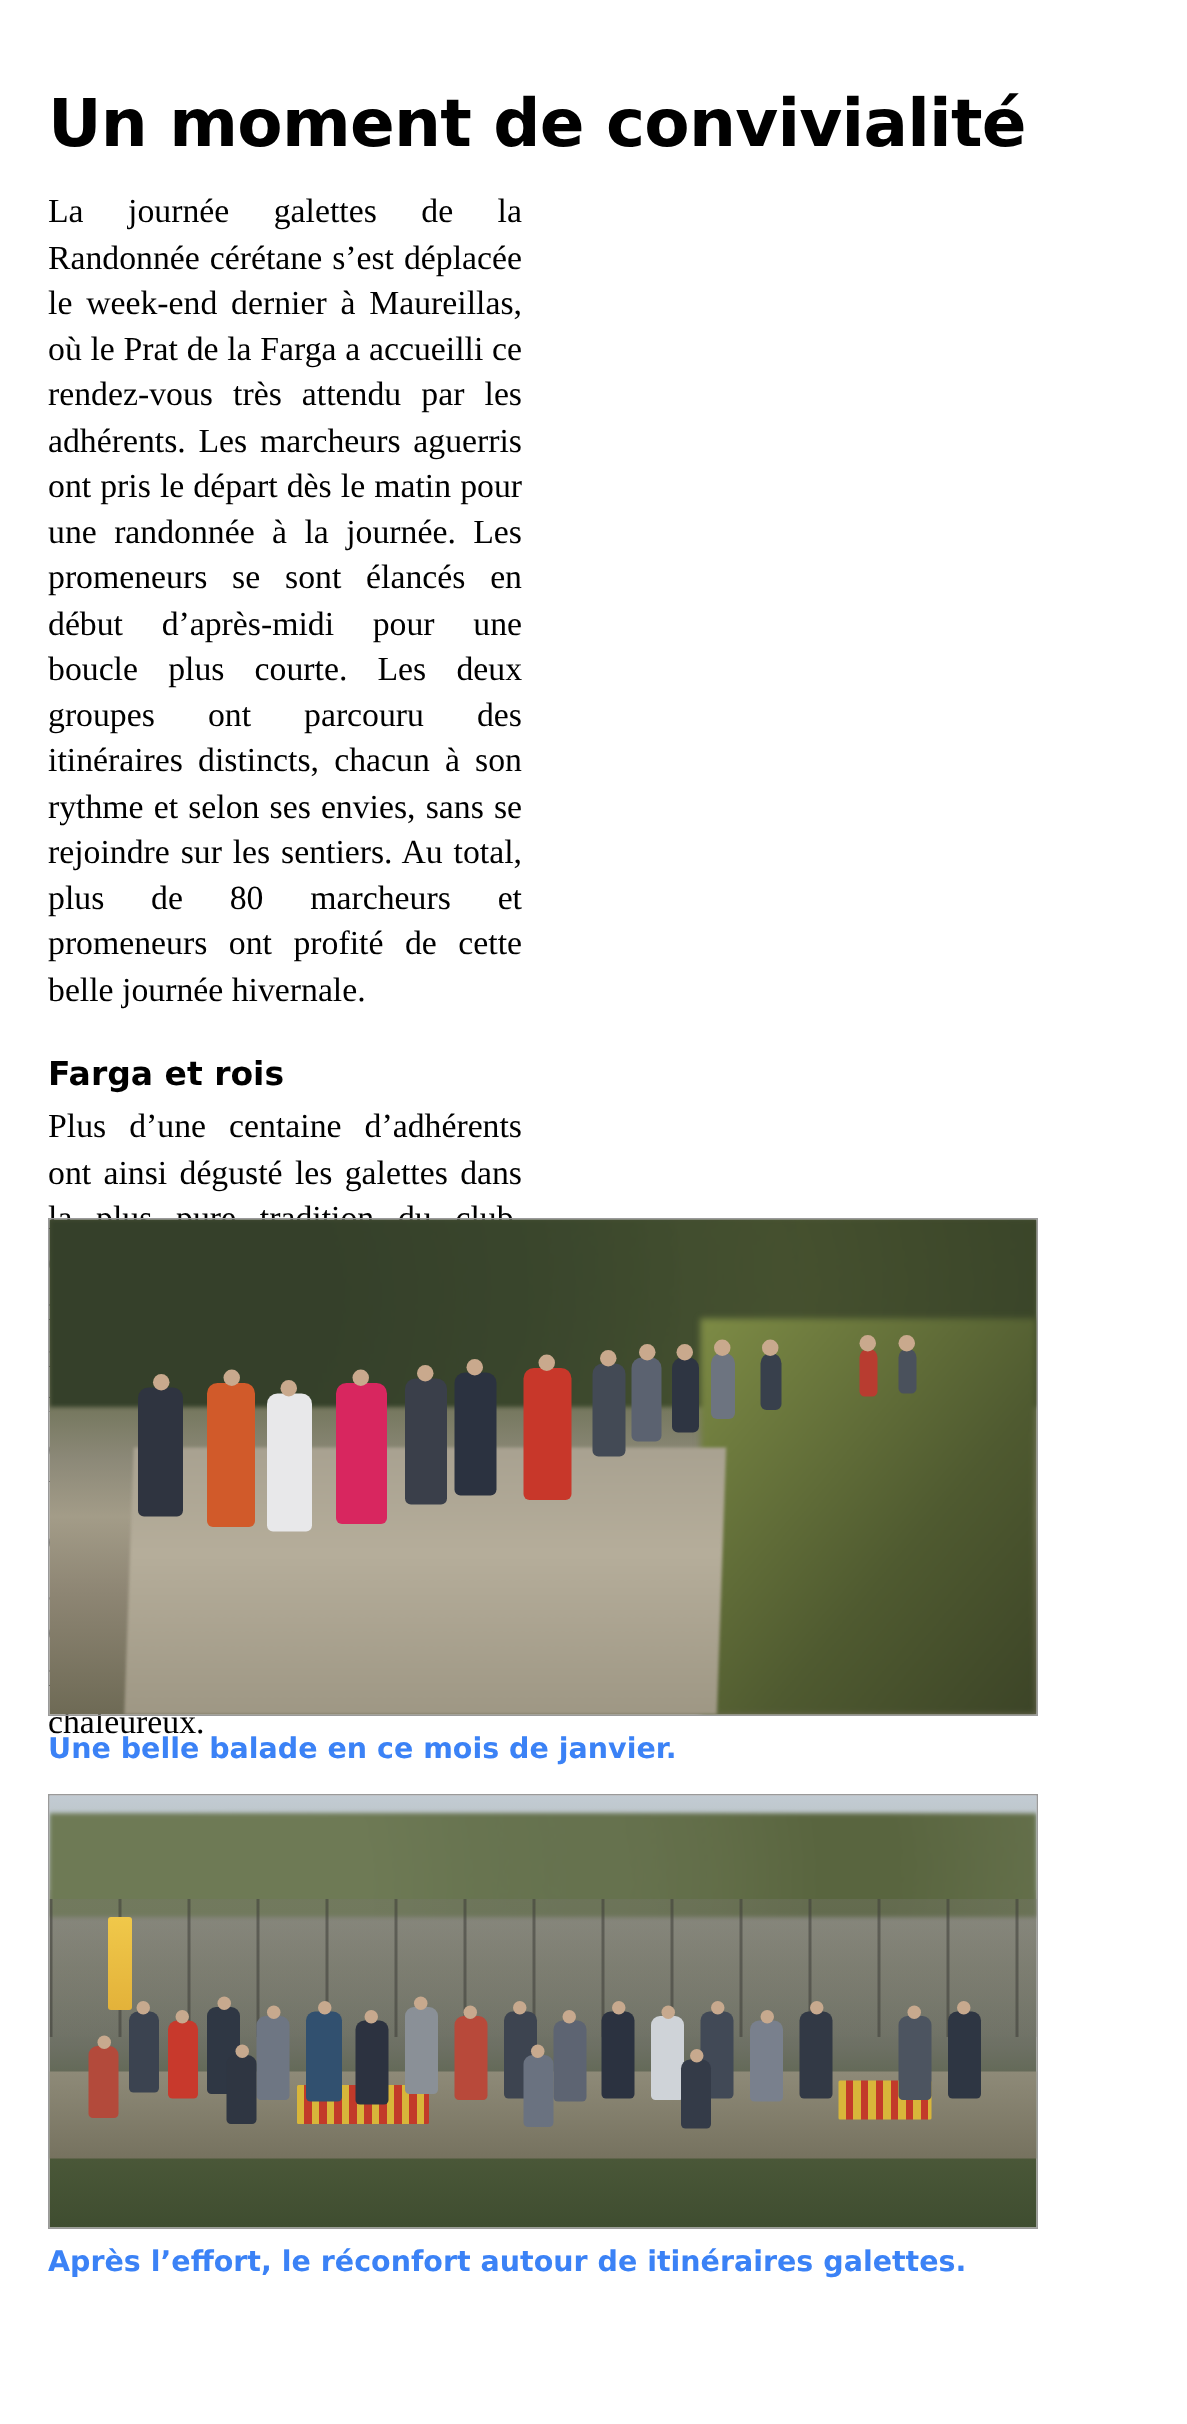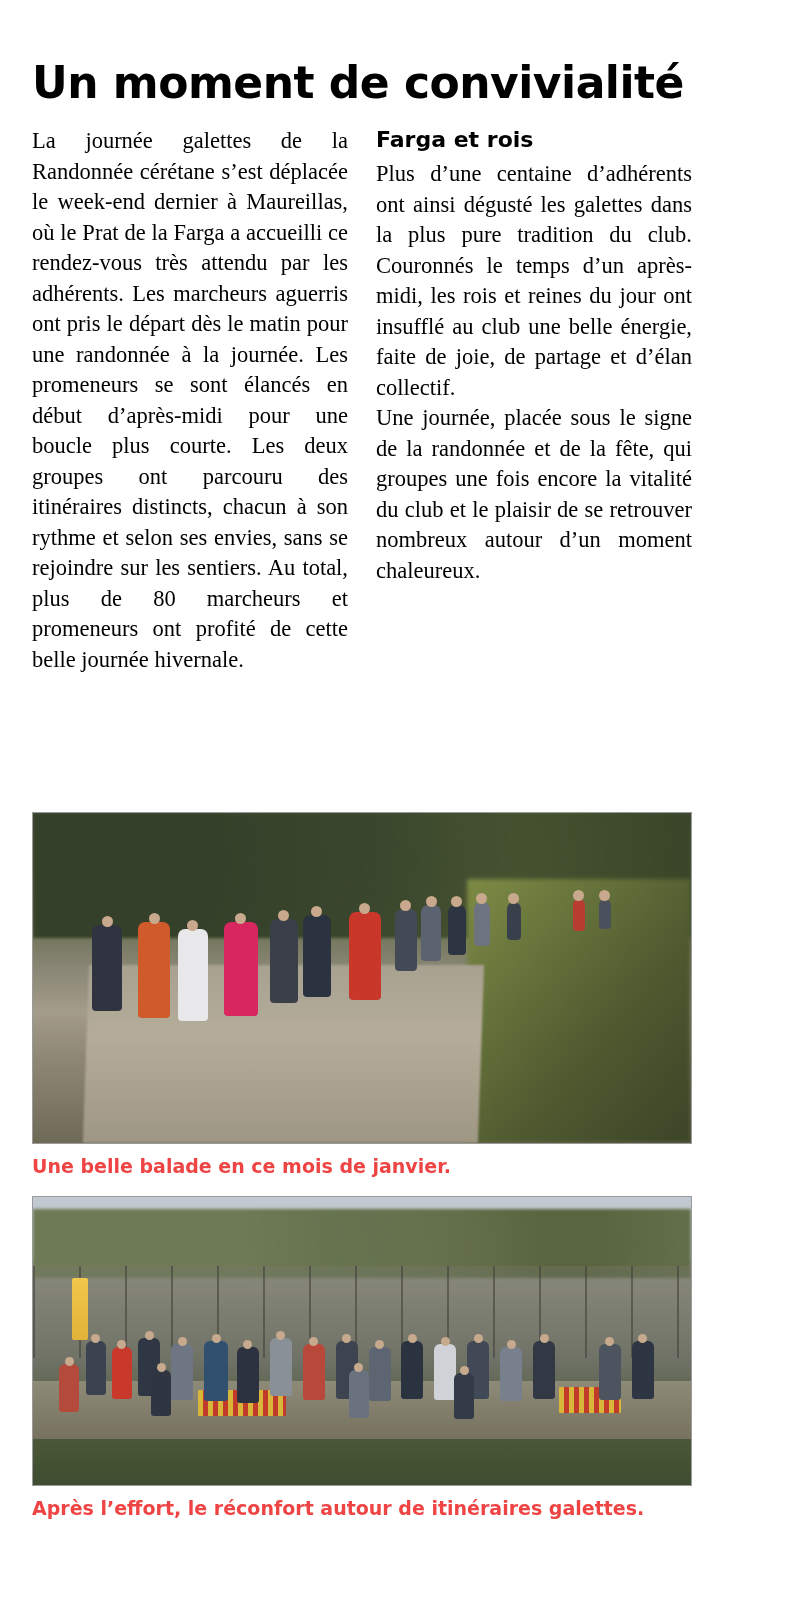--- a/index.html
+++ b/index.html
@@ -37,20 +37,21 @@
     color: #000;
     margin: 0 0 18px 0;
   }
   .headline .line {
     display: block;
   }
   .columns {
     display: flex;
     gap: 28px;
     align-items: flex-start;
+    flex-direction: column;
   }
   .col {
     width: 316px;
   }
   .col p {
     margin: 0;
     font-family: "Liberation Serif", serif;
     font-size: 22.5px;
     line-height: 30.5px;
     text-align: justify;
@@ -79,21 +80,21 @@
     display: block;
     position: relative;
     overflow: hidden;
   }
   .caption {
     font-family: "DejaVu Sans", sans-serif;
     font-weight: bold;
     font-size: 19px;
     line-height: 24px;
     margin-top: 10px;
-    color: #ef4444;
+    color: #3b82f6;
   }
   
   #photo-hikers {
     height: 332px;
     background:
       radial-gradient(ellipse 200px 120px at 78% 22%, #8fa05a 0%, rgba(143,160,90,0) 70%),
       linear-gradient(to bottom, #4a5238 0%, #56603f 18%, #6a6f52 33%, #8b8877 48%, #a39c88 60%, #8e8674 75%, #6e6a55 100%);
   }
   #photo-hikers .trail {
     position: absolute;

